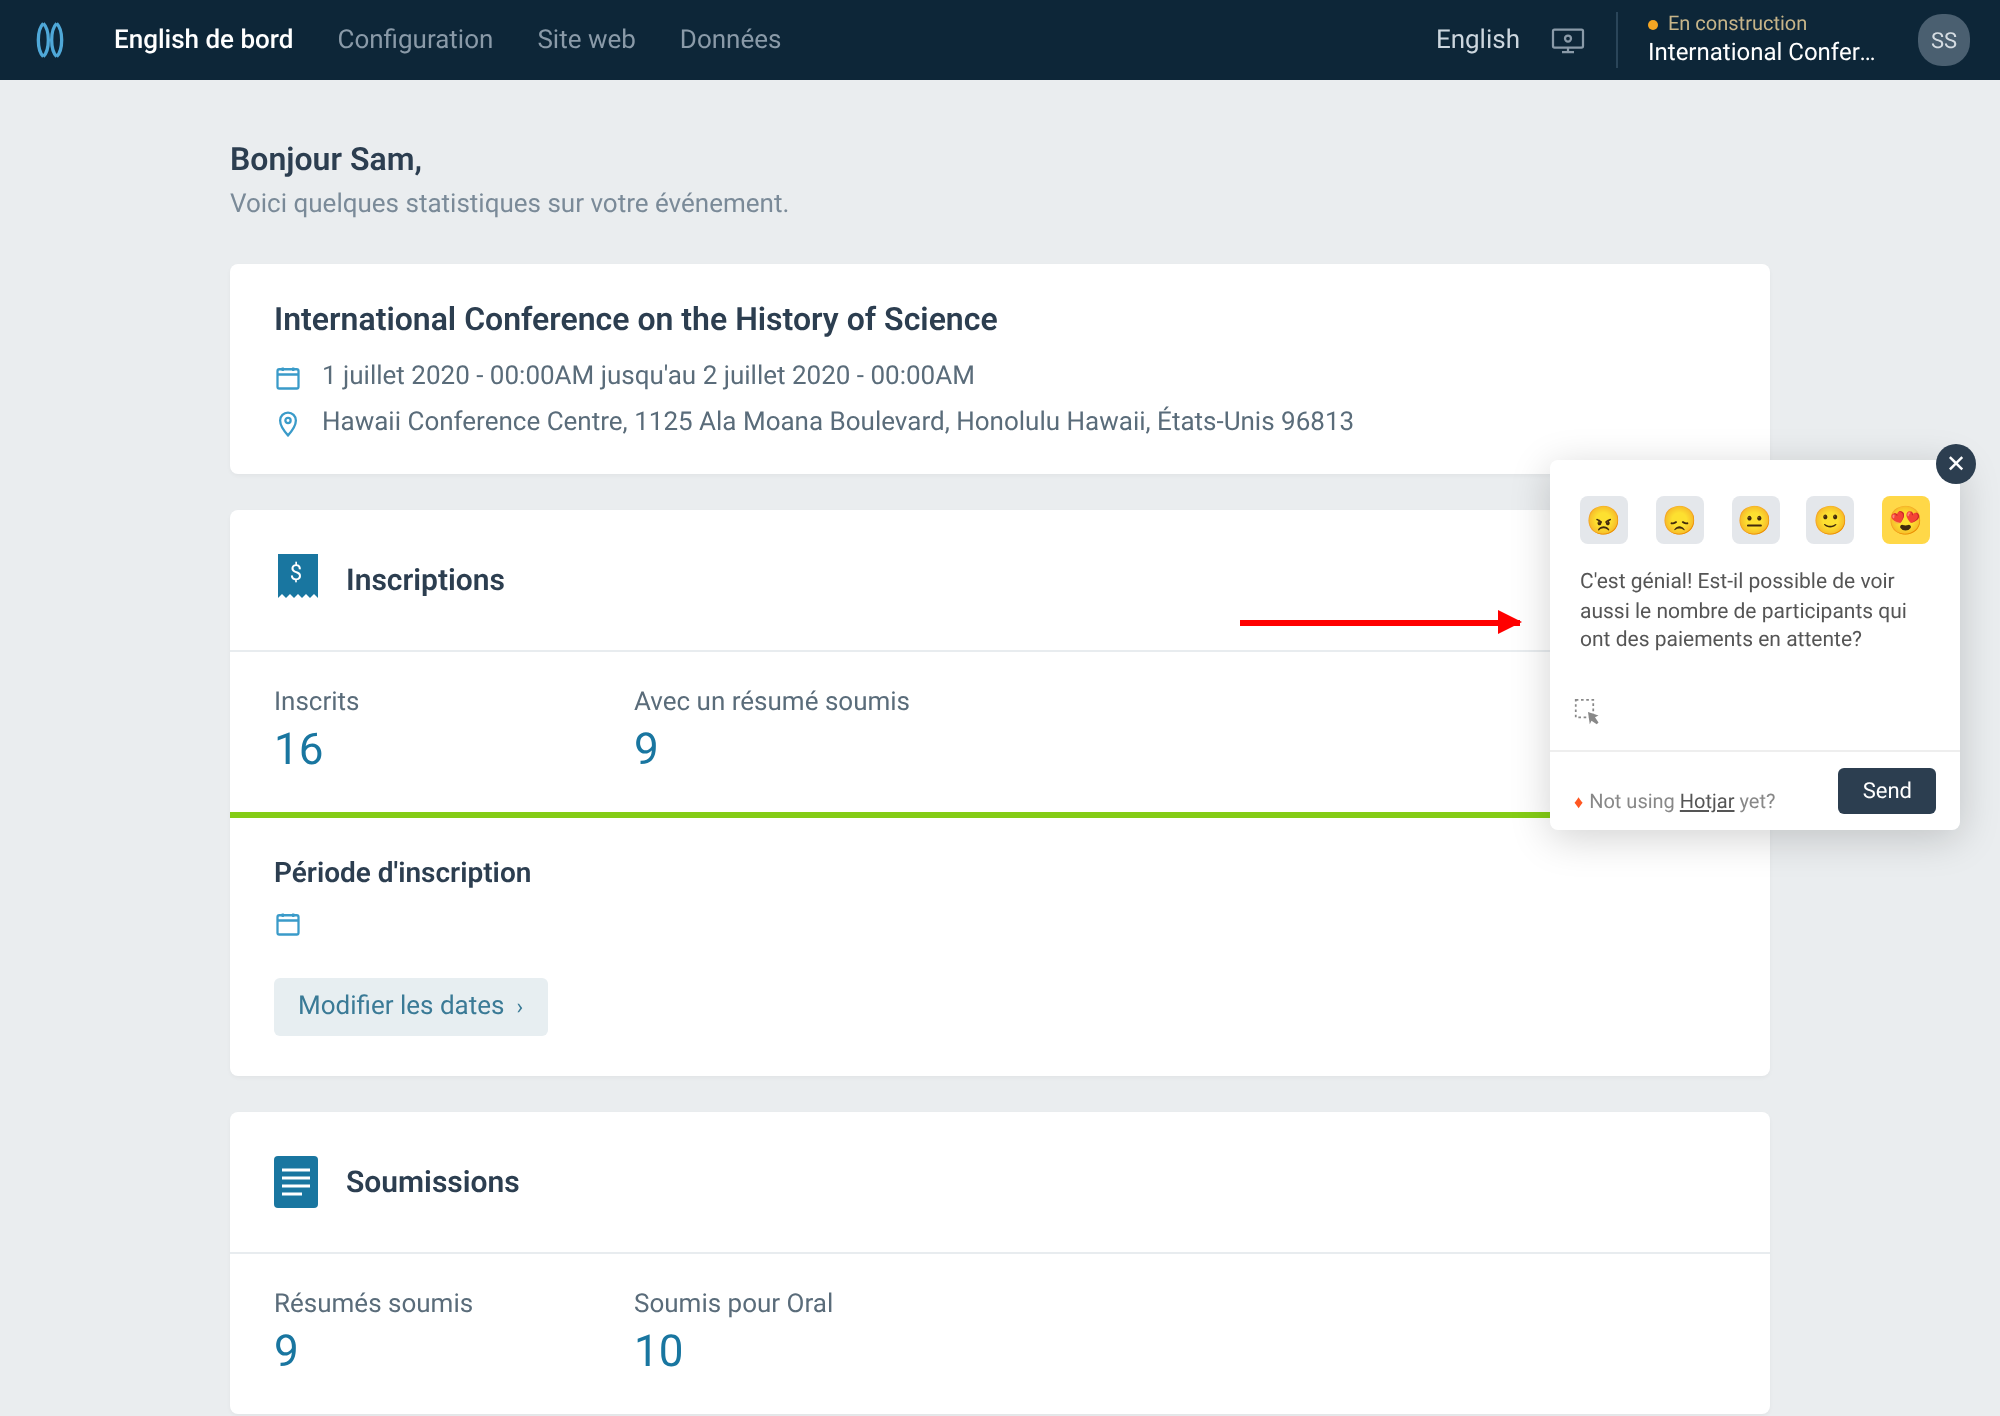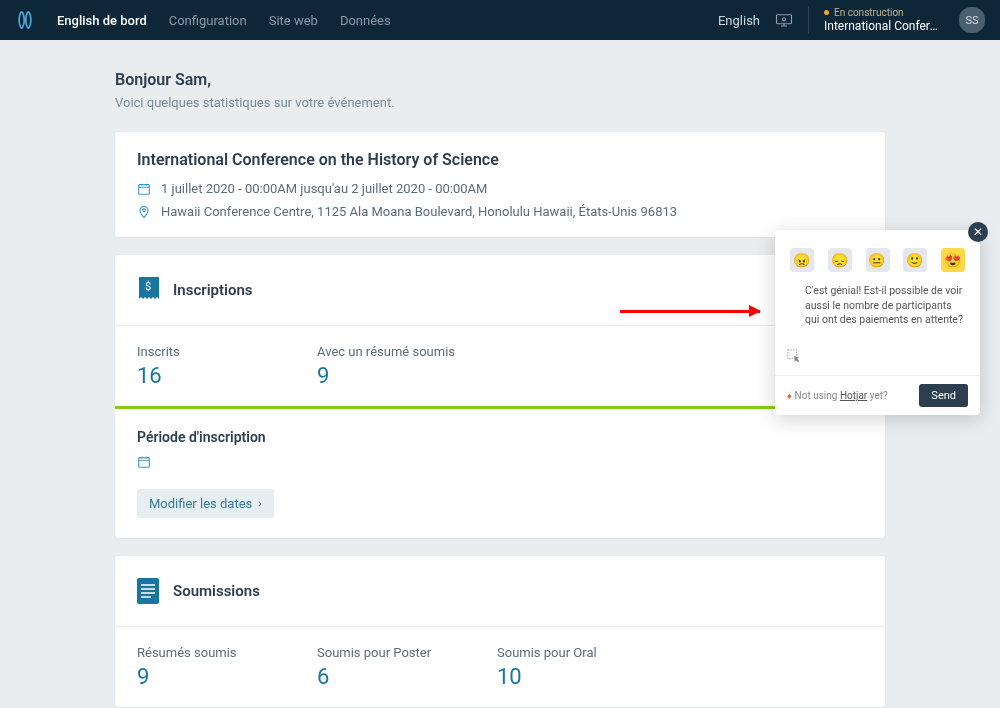--- a/index.html
+++ b/index.html
@@ -47,23 +47,23 @@
 .chevron { font-size: 11px; }
 
 .arrow { position: absolute; top: 310px; left: 620px; width: 140px; height: 3px; background: red; }
 .arrow::after { content: ""; position: absolute; right: -1px; top: -5px; border-left: 12px solid red; border-top: 6px solid transparent; border-bottom: 6px solid transparent; }
 
 .feedback { position: absolute; top: 230px; right: 20px; width: 205px; background: #fff; border-radius: 4px; box-shadow: 0 4px 20px rgba(0,0,0,0.18); }
 .fb-close { position: absolute; top: -8px; right: -8px; width: 20px; height: 20px; background: #2c3e50; color: #fff; border-radius: 50%; display: flex; align-items: center; justify-content: center; font-size: 12px; cursor: pointer; }
 .fb-emojis { display: flex; justify-content: space-between; padding: 18px 15px 12px; }
 .emoji { width: 24px; height: 24px; border-radius: 4px; display: flex; align-items: center; justify-content: center; font-size: 14px; background: #e4e7eb; cursor: pointer; }
 .emoji.sel { background: #ffd848; }
-.fb-text { padding: 0 15px 12px; font-size: 10.5px; color: #555; line-height: 1.4; margin-left: 15px; }
+.fb-text { padding: 0 15px 12px; font-size: 10.5px; color: #555; line-height: 1.4; }
 .fb-action { padding: 8px 12px; border-bottom: 1px solid #eee; }
-.fb-footer { padding: 8px 12px; display: flex; justify-content: space-between; align-items: center; }
+.fb-footer { padding: 8px 12px; display: flex; justify-content: space-between; align-items: flex-end; }
 .fb-brand { font-size: 10px; color: #888; }
 .fb-brand a { color: #555; text-decoration: underline; }
 .fb-send { background: #2c3e50; color: #fff; border: none; padding: 5px 12px; font-size: 11px; border-radius: 3px; cursor: pointer; }
 .hj-flame { color: #ff5722; font-size: 9px; margin-right: 3px; }
 </style>
 </head>
 <body>
 
 <div class="topbar">
   <div class="topbar-left">
@@ -158,24 +158,20 @@
           <path d="M4 7h14M4 11h14M4 15h14M4 19h10" stroke="#fff" stroke-width="1.5"></path>
         </svg>
       <span class="section-title">Soumissions</span>
     </div>
     <div class="stats-row" style="border-bottom:none;">
       <div class="stat-block">
         <div class="stat-label">Résumés soumis</div>
         <div class="stat-value">9</div>
       </div>
       <div class="stat-block">
-        <div class="stat-label">Soumis pour Poster</div>
-        <div class="stat-value">6</div>
-      </div>
-      <div class="stat-block">
         <div class="stat-label">Soumis pour Oral</div>
         <div class="stat-value">10</div>
       </div>
     </div>
   </div>
 </div>
 
 <div class="arrow"></div>
 
 <div class="feedback">

